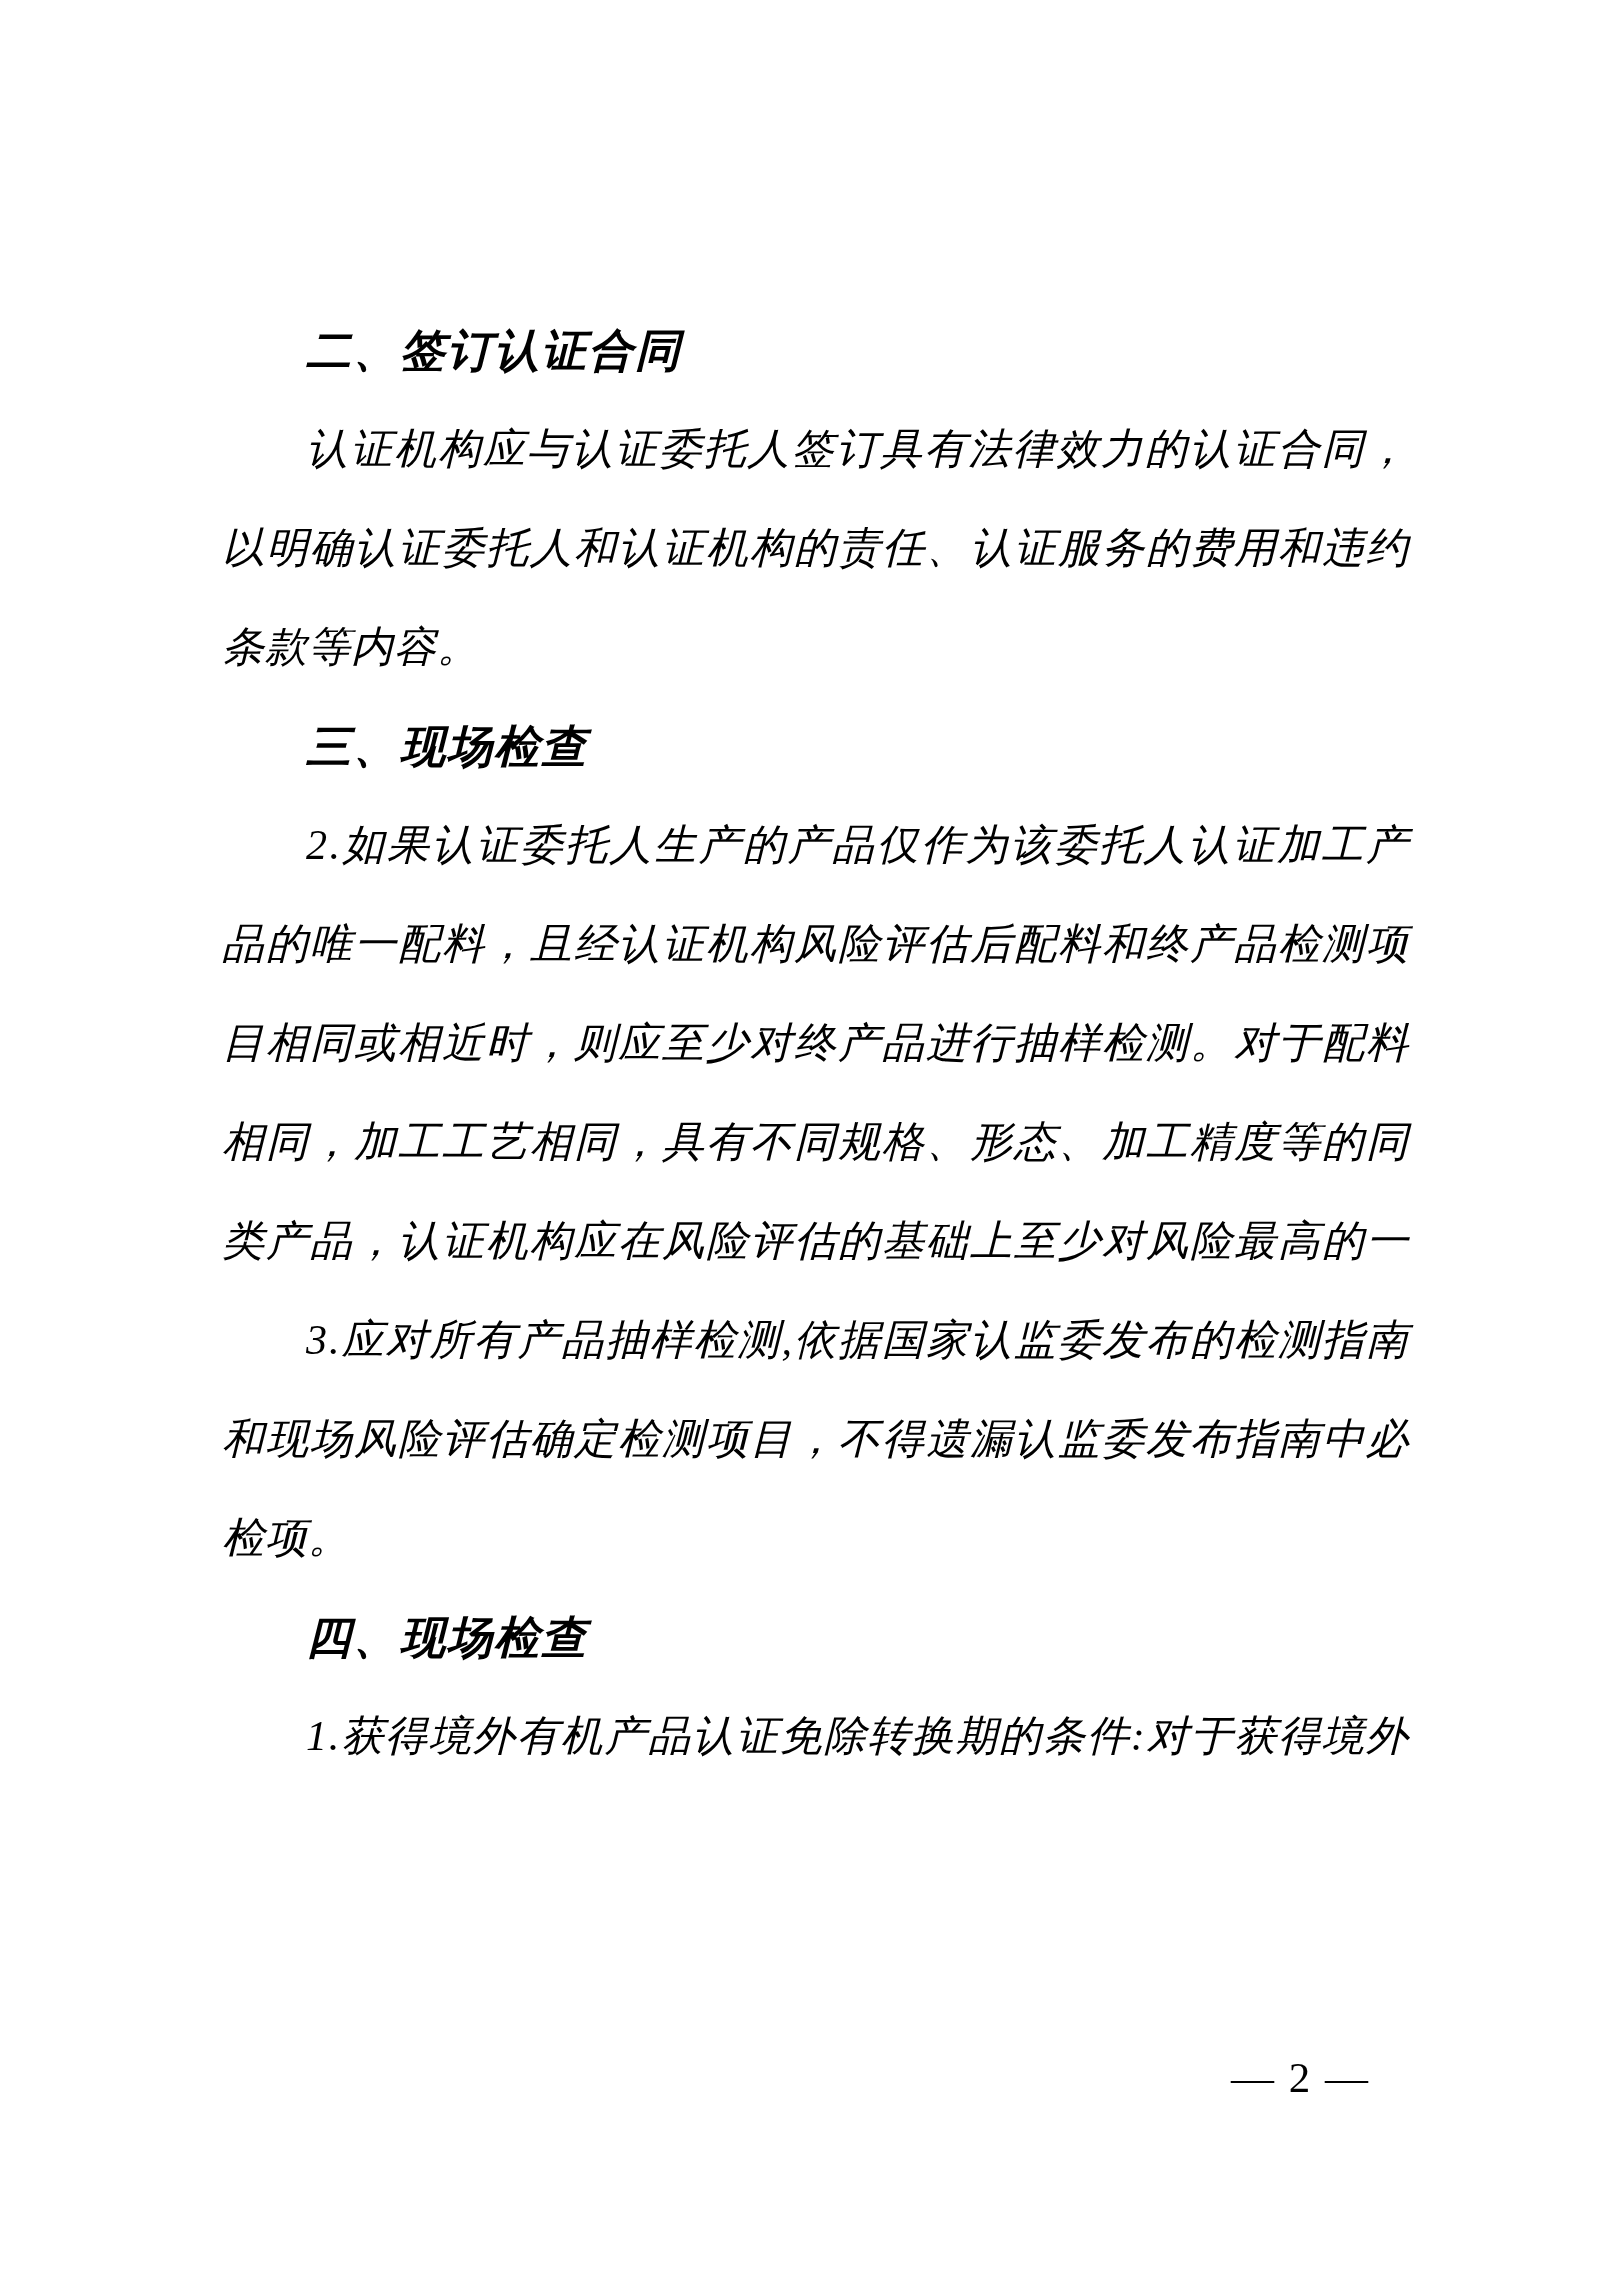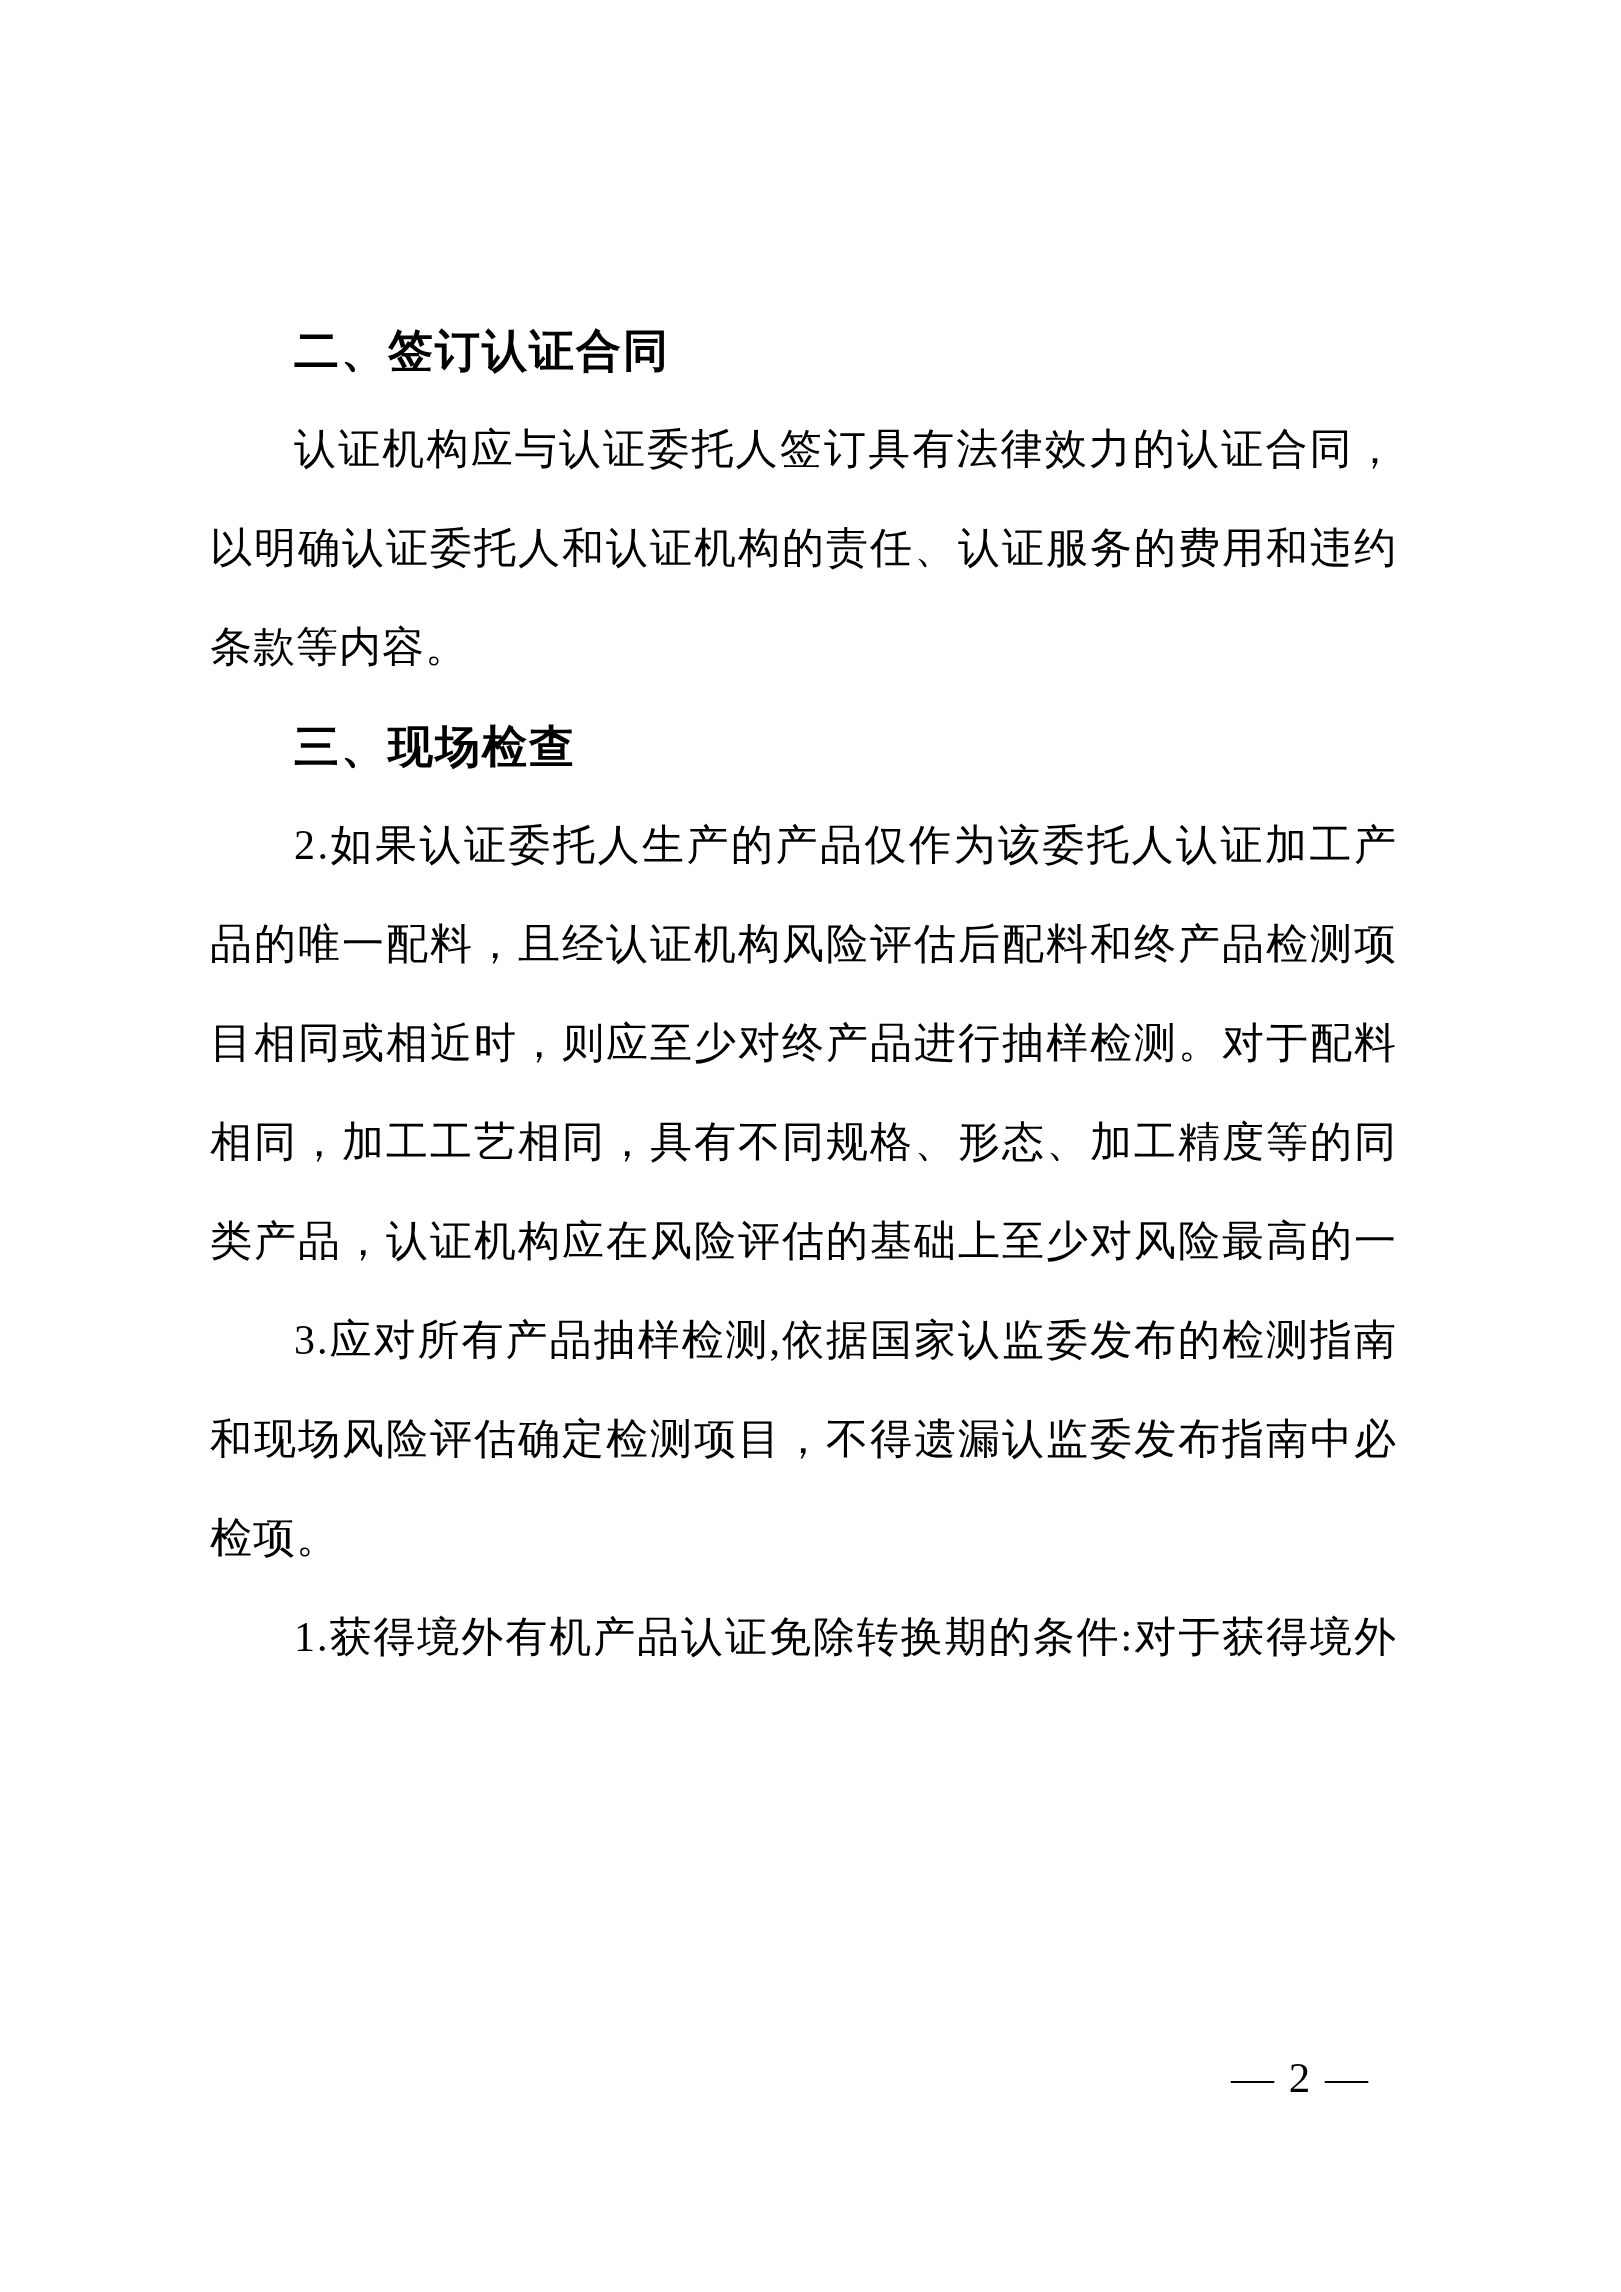--- a/index.html
+++ b/index.html
@@ -11,23 +11,24 @@
     position: relative;
     width: 1621px;
     height: 2293px;
     background: #ffffff;
     color: #000000;
     font-family: "Liberation Serif", serif;
     overflow: hidden;
   }
   .content {
     position: absolute;
-    left: 210px;
+    left: 222px;
     top: 301px;
     width: 1186px;
+    font-style: italic;
   }
   .block {
     margin: 0;
     padding: 0;
   }
   .line {
     height: 99px;
     line-height: 99px;
     font-size: 42px;
     white-space: pre;
@@ -332,20 +333,23 @@
           <span class="ch">委</span>
           <span class="ch">发</span>
           <span class="ch">布</span>
           <span class="ch">指</span>
           <span class="ch">南</span>
           <span class="ch">中</span>
           <span class="ch">必</span>
         </div>
         <div class="line">检项。</div>
       </div>
+      <div class="block block-heading">
+        <div class="line indent">四、现场检查</div>
+      </div>
       <div class="block block-paragraph">
         <div class="line indent fill">
           <span class="ch">1</span>
           <span class="ch">.</span>
           <span class="ch">获</span>
           <span class="ch">得</span>
           <span class="ch">境</span>
           <span class="ch">外</span>
           <span class="ch">有</span>
           <span class="ch">机</span>

